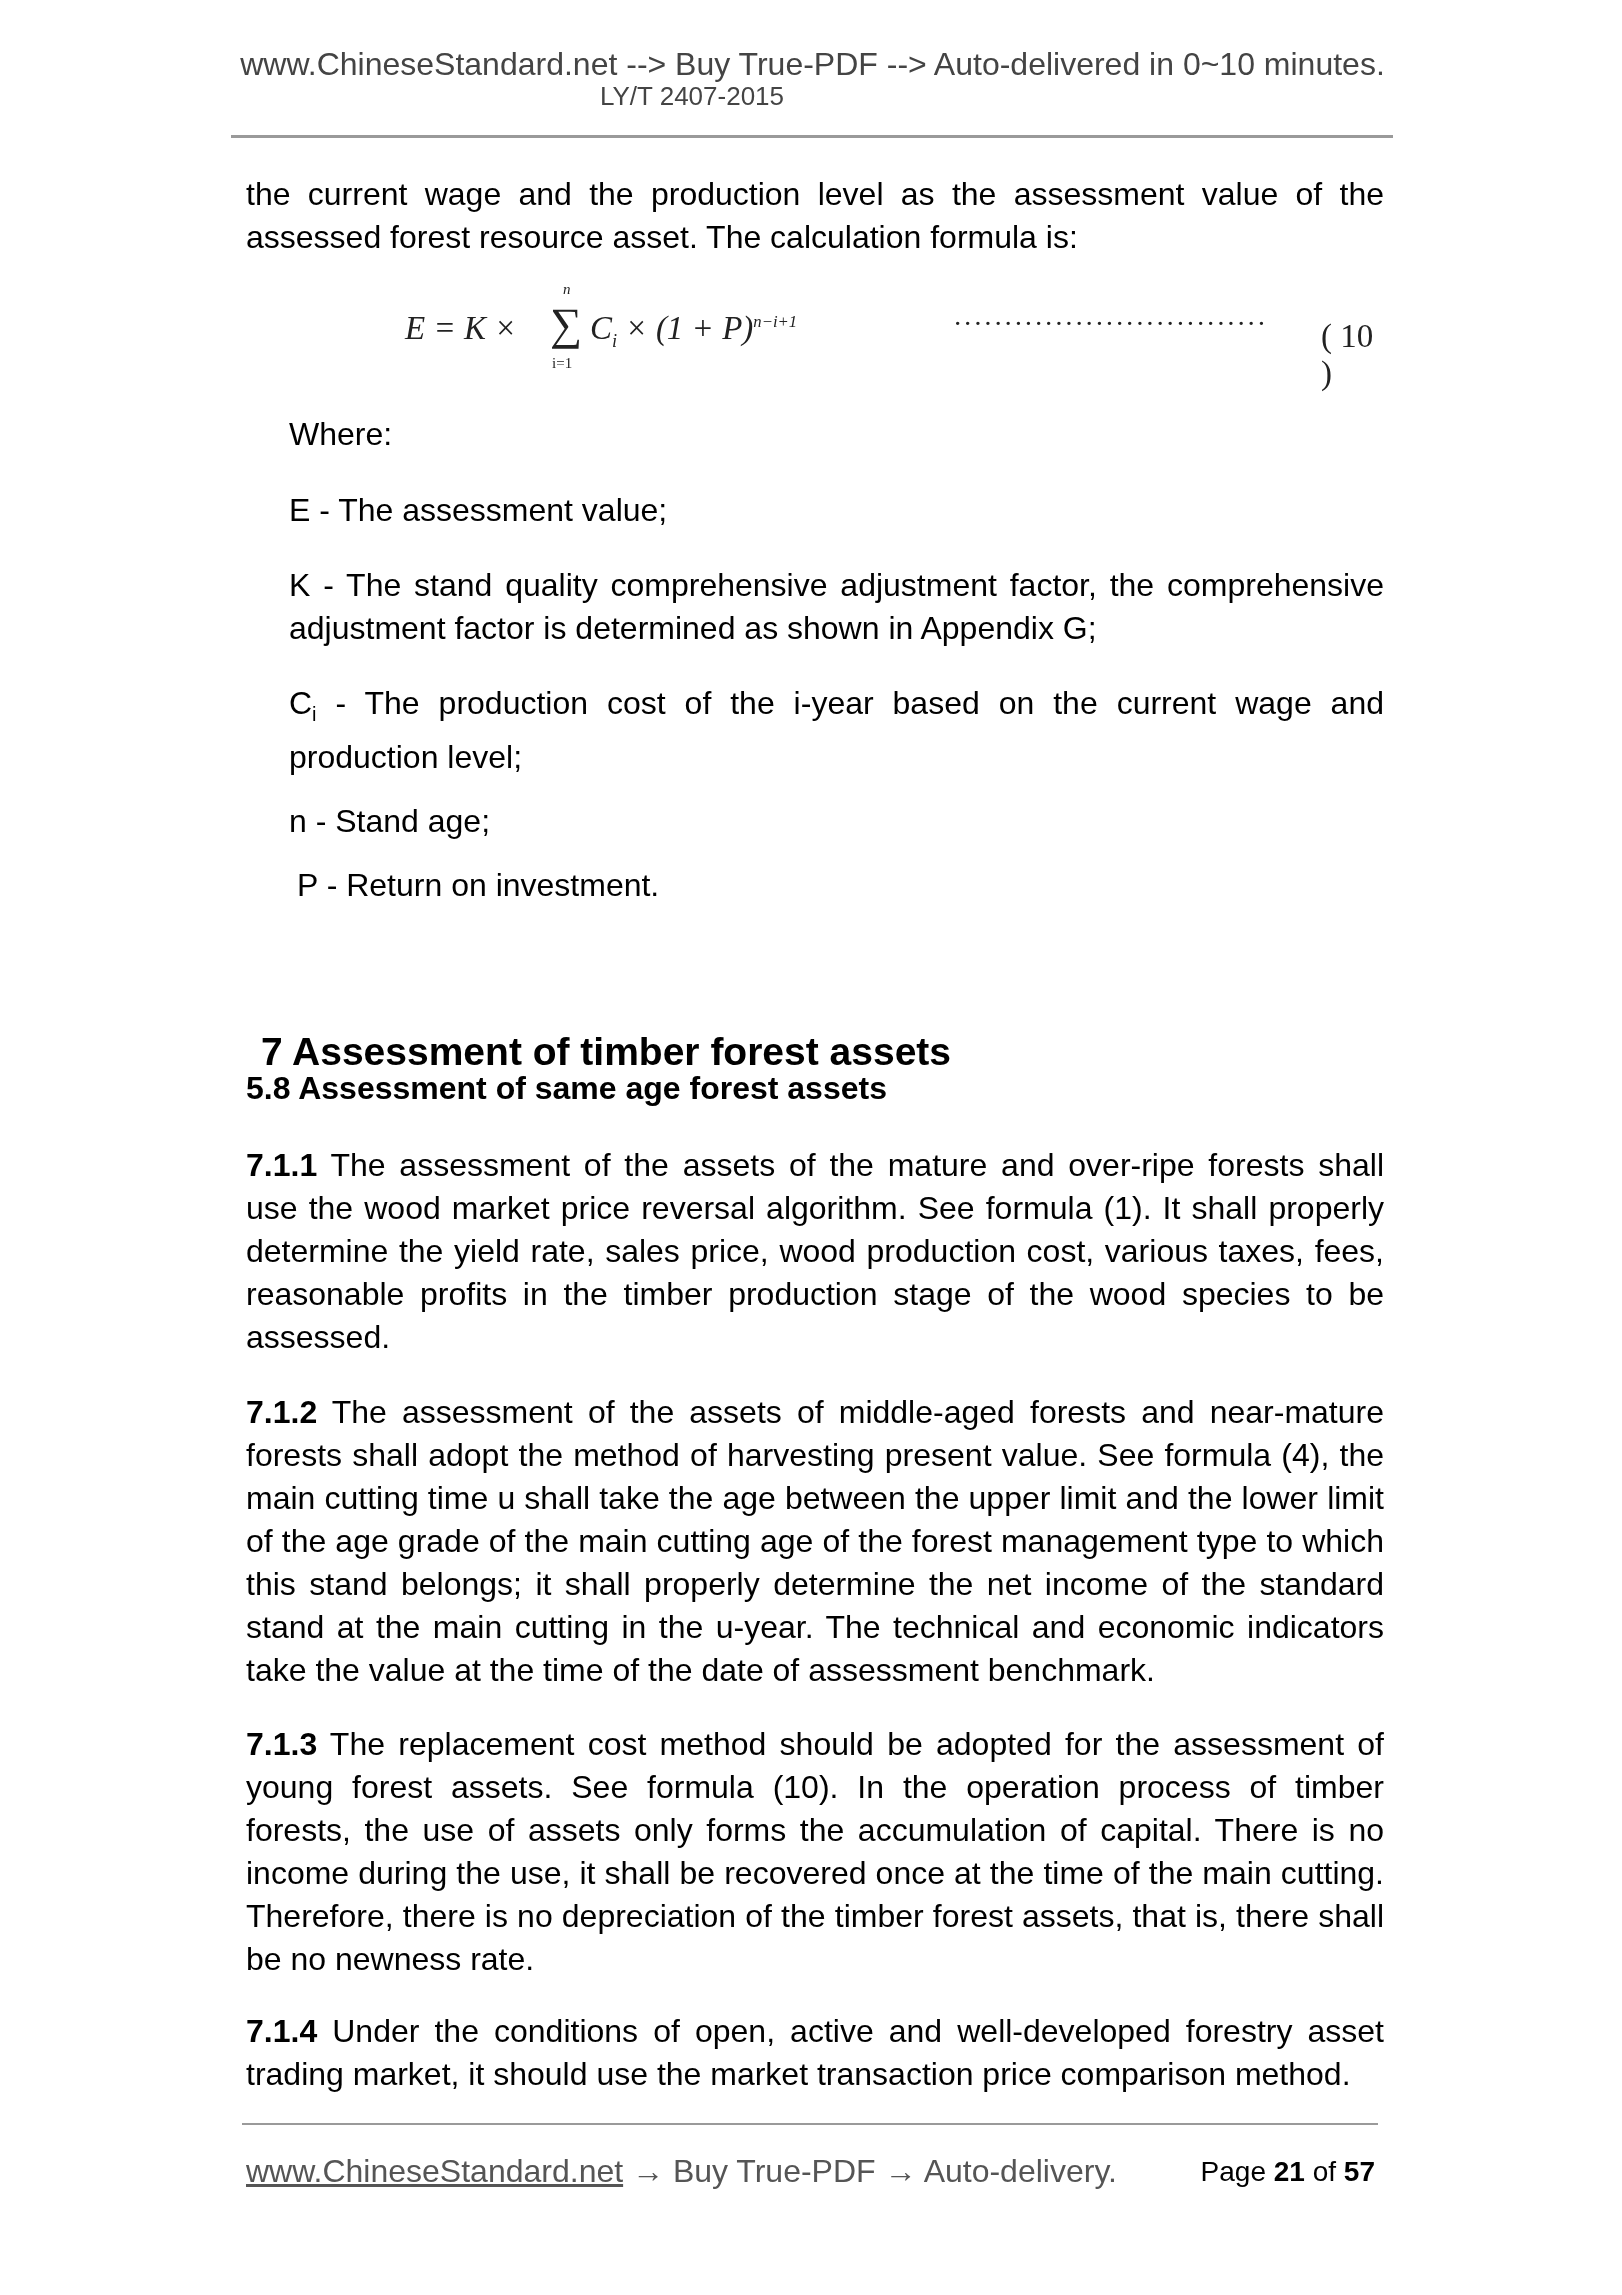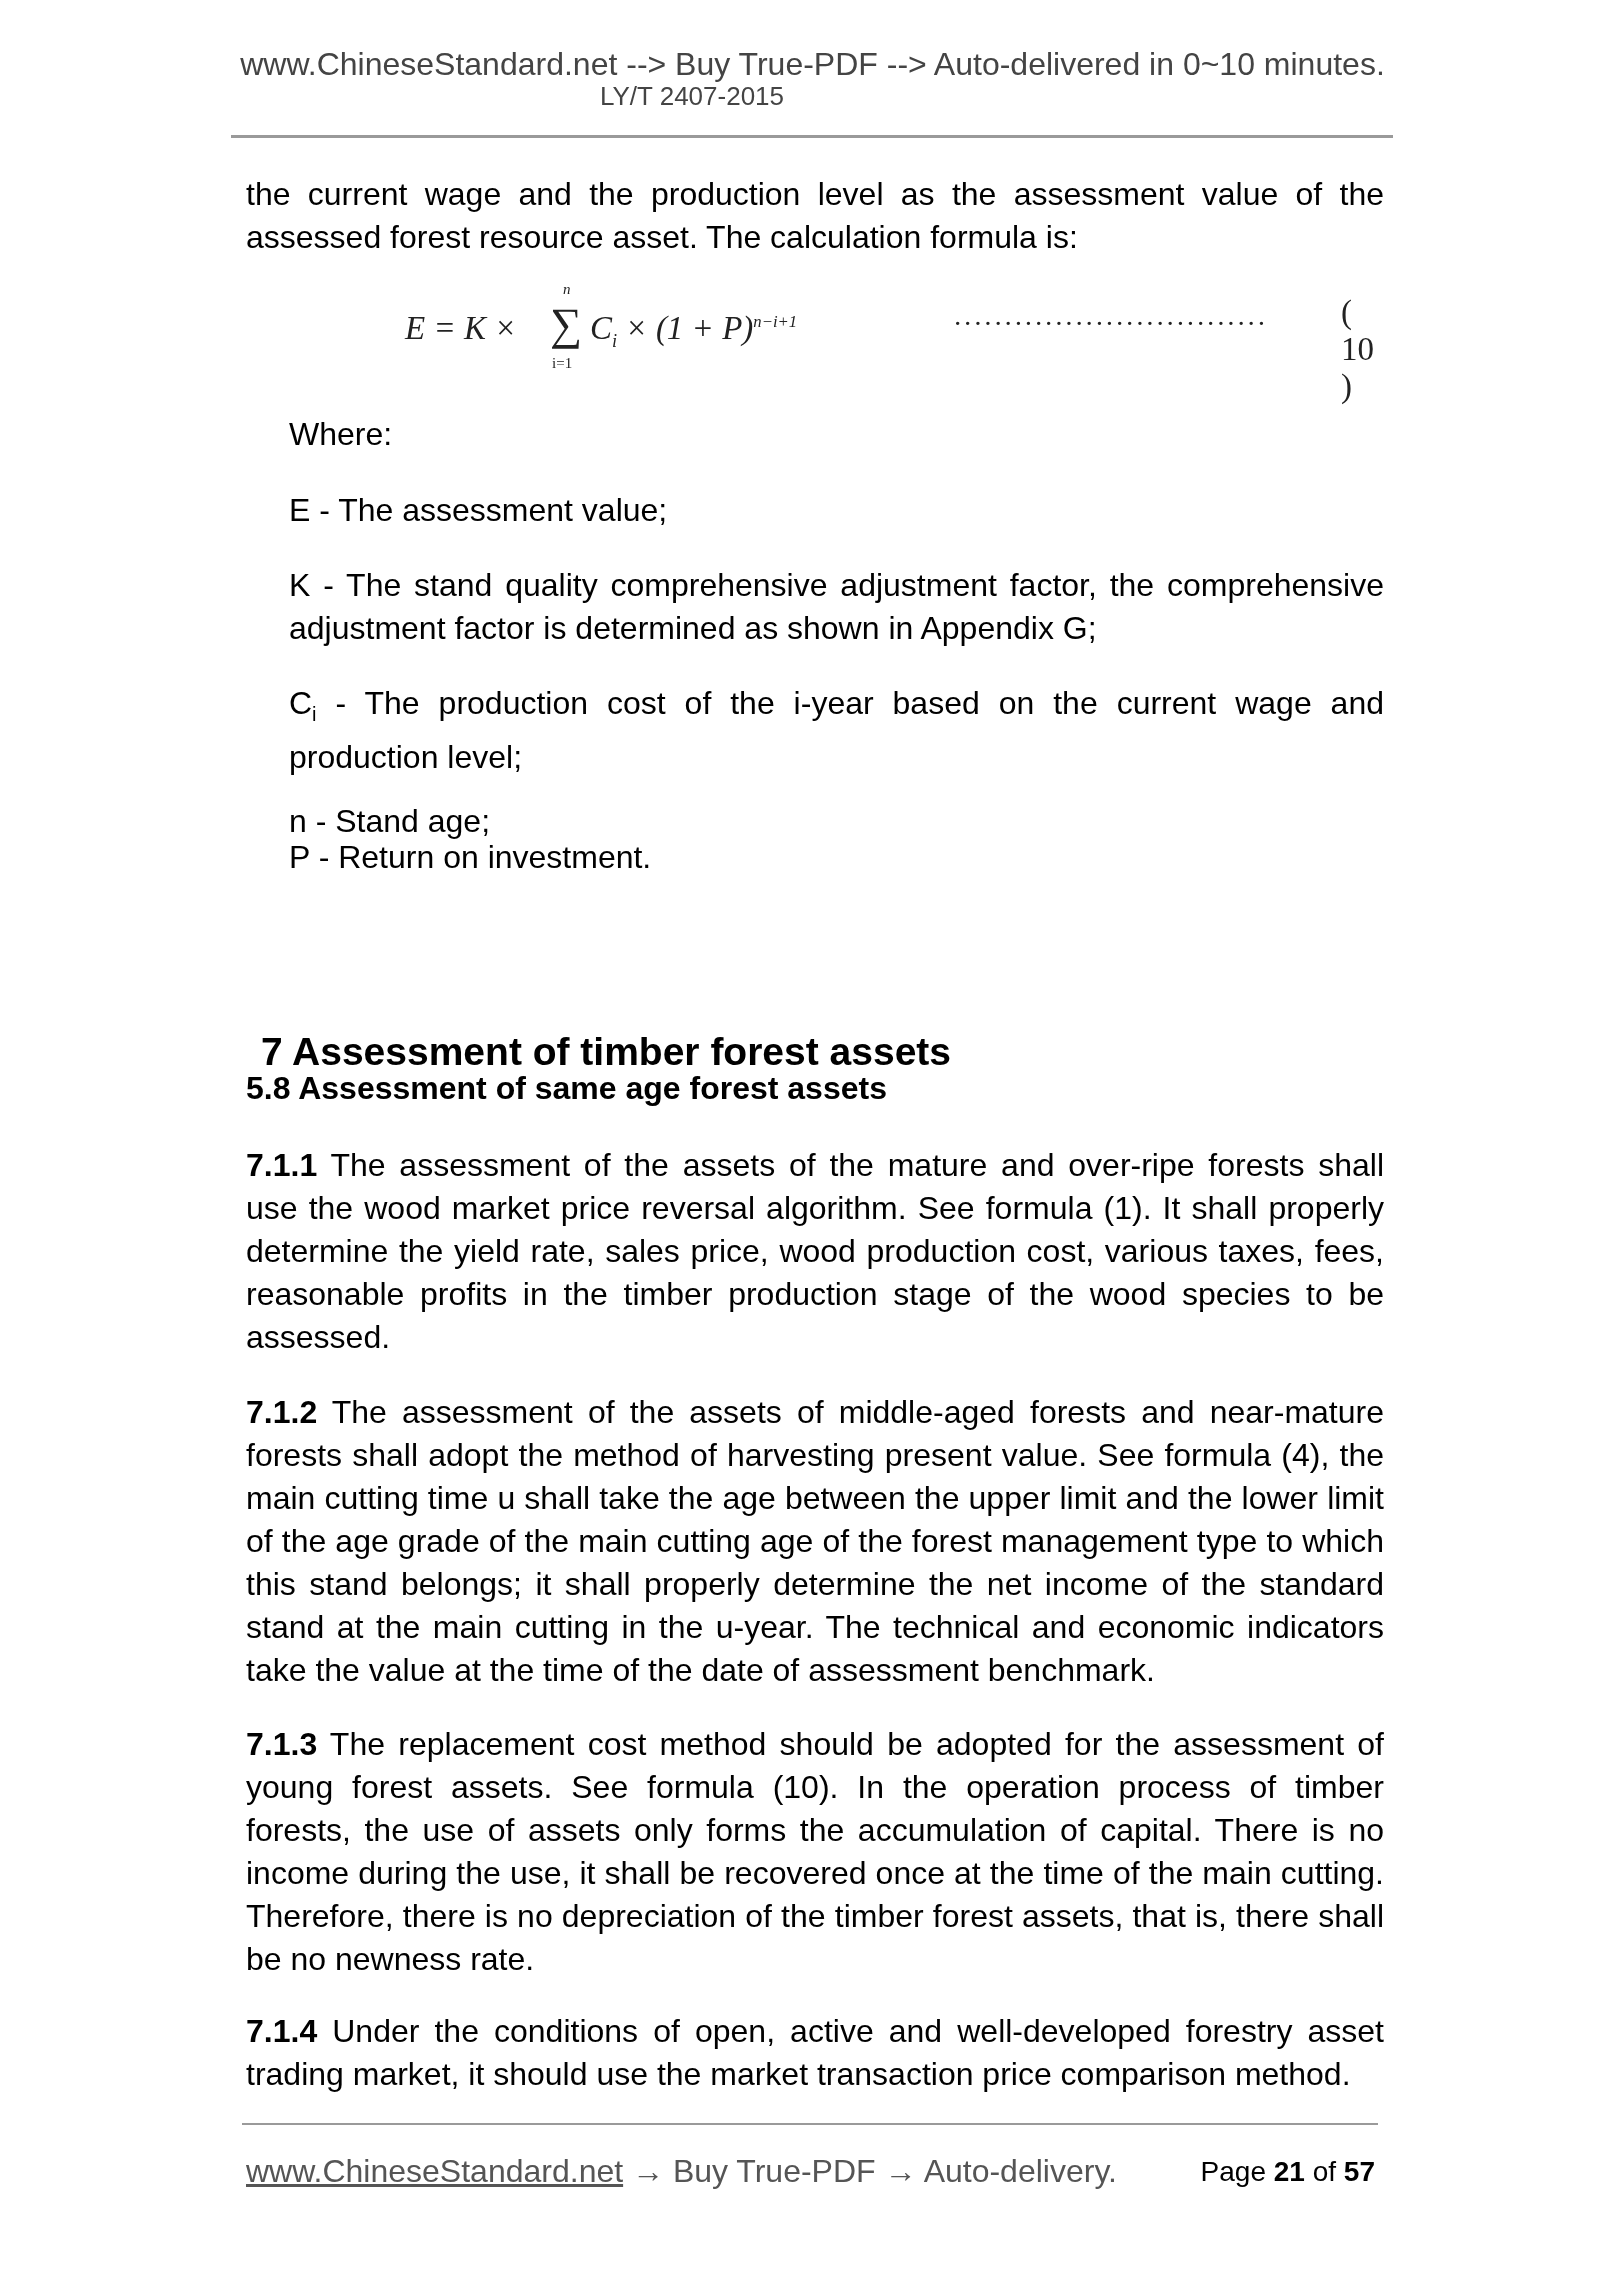--- a/index.html
+++ b/index.html
@@ -19,21 +19,21 @@
   .formula { position:absolute; left:400px; top:288px; width:984px; height:92px;
              font-family:"Liberation Serif", serif; font-style:italic; font-size:33px; color:#222; }
   .formula .sigma { position:absolute; left:150px; top:10px; font-style:normal; font-size:45px; }
   .formula .sup-n { position:absolute; left:163px; top:-6.7px; font-size:15px; }
   .formula .sub-i { position:absolute; left:152px; top:67px; font-size:15px; font-style:normal; }
   .formula .lhs { position:absolute; left:5px; top:22px; }
   .formula .rhs { position:absolute; left:190px; top:22px; }
   .formula .rhs sub { font-size:18.3px; }
   .formula .rhs sup { font-size:16.7px; }
   .formula .dots { position:absolute; left:553px; top:20px; font-style:normal; letter-spacing:0.8px; font-size:28px; }
-  .formula .eqno { position:absolute; left:921px; top:6px; font-style:normal;margin-left:20px; }
+  .formula .eqno { position:absolute; left:921px; top:30px; font-style:normal; }
   .ftr { position:absolute; top:2155px; font-size:32px; color:#555; line-height:33px; }
   .ftr a { color:#555; text-decoration:underline; }
   .ftr-right { position:absolute; top:2155px; right:248px; font-size:28px; color:#000000; line-height:33px; }
 </style>
 </head>
 <body>
 
 <div class="abs hdr1">www.ChineseStandard.net --&gt; Buy True-PDF --&gt; Auto-delivered in 0~10 minutes.</div>
 <div class="abs hdr2">LY/T 2407-2015</div>
 <div class="rule" style="left:231px; top:135px; width:1162px;"></div>
@@ -48,21 +48,21 @@
   <span class="rhs"><span>C</span><sub>i</sub><span> × (1 + P)</span><sup>n−i+1</sup></span>
   <span class="dots">·······························</span>
   <span class="eqno">( 10 )</span>
 </div>
 
 <div class="p ind" style="top:413px;">Where:</div>
 <div class="p ind last-left" style="top:489px;">E - The assessment value;</div>
 <div class="p ind last-left" style="top:564px;">K - The stand quality comprehensive adjustment factor, the comprehensive adjustment factor is determined as shown in Appendix G;</div>
 <div class="p ind last-left" style="top:682px;"><span>C</span><sub style="font-size:20px;">i</sub><span> - The production cost of the i-year based on the current wage and production level;</span></div>
 <div class="p ind" style="top:800px;">n - Stand age;</div>
-<div class="p ind" style="top:836px;">P - Return on investment.</div>
+<div class="p ind" style="top:864px;margin-left:8px;">P - Return on investment.</div>
 
 <h1 class="sec">7 Assessment of timber forest assets</h1>
 <h2 class="sub">5.8 Assessment of same age forest assets</h2>
 
 <div class="p main last-left" style="top:1144px;"><span class="b">7.1.1</span><span> The assessment of the assets of the mature and over-ripe forests shall use the wood market price reversal algorithm. See formula (1). It shall properly determine the yield rate, sales price, wood production cost, various taxes, fees, reasonable profits in the timber production stage of the wood species to be assessed.</span></div>
 
 <div class="p main last-left" style="top:1391px;"><span class="b">7.1.2</span><span> The assessment of the assets of middle-aged forests and near-mature forests shall adopt the method of harvesting present value. See formula (4), the main cutting time u shall take the age between the upper limit and the lower limit of the age grade of the main cutting age of the forest management type to which this stand belongs; it shall properly determine the net income of the standard stand at the main cutting in the u-year. The technical and economic indicators take the value at the time of the date of assessment benchmark.</span></div>
 
 <div class="p main last-left" style="top:1723px;"><span class="b">7.1.3</span><span> The replacement cost method should be adopted for the assessment of young forest assets. See formula (10). In the operation process of timber forests, the use of assets only forms the accumulation of capital. There is no income during the use, it shall be recovered once at the time of the main cutting. Therefore, there is no depreciation of the timber forest assets, that is, there shall be no newness rate.</span></div>
 

